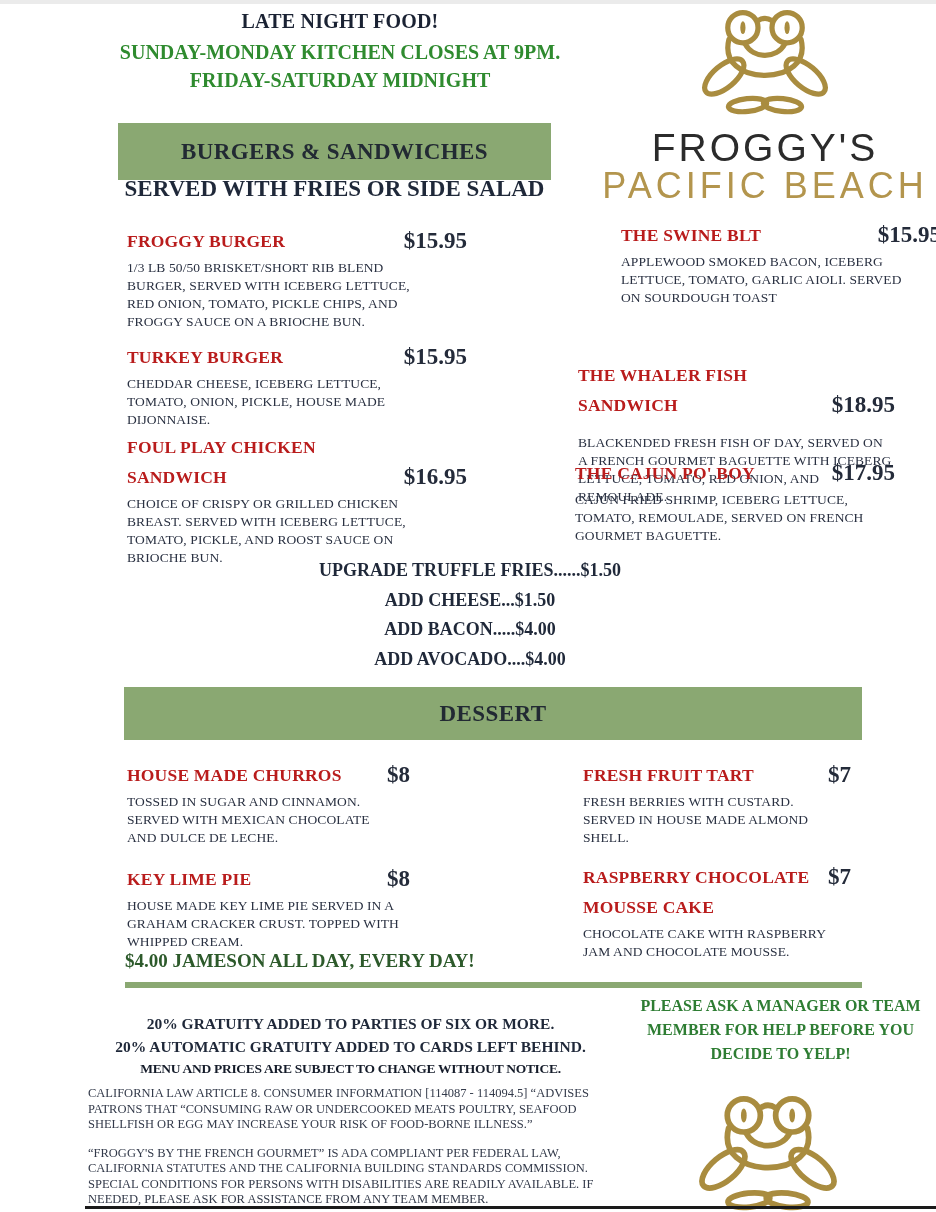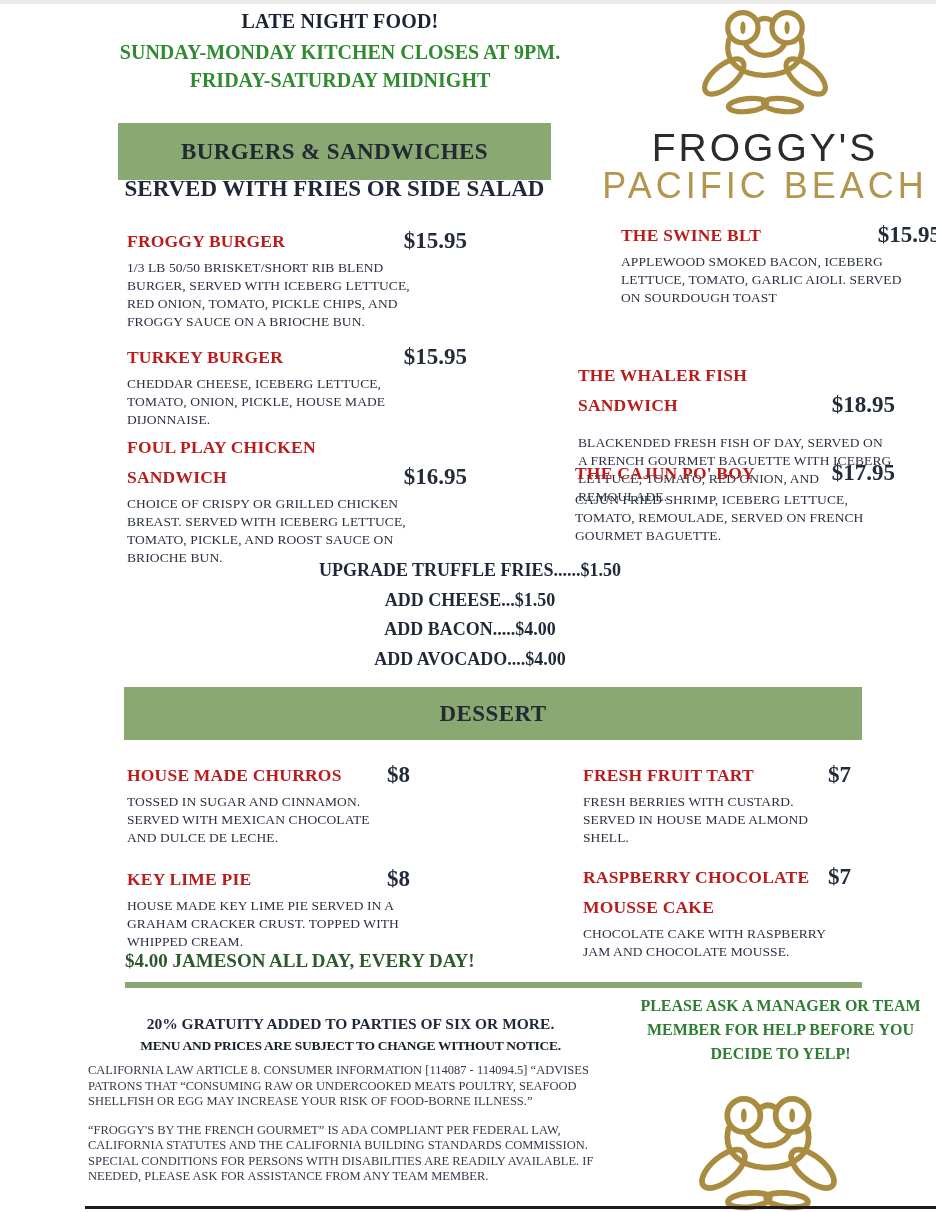--- a/index.html
+++ b/index.html
@@ -184,20 +184,21 @@
     <span class="item-price">$7</span>
   </div>
   <div class="item-desc" style="width:250px;">CHOCOLATE CAKE WITH RASPBERRY JAM AND CHOCOLATE MOUSSE.</div>
 </div>
 
 <div class="abs promo">$4.00 JAMESON ALL DAY, EVERY DAY!</div>
 <div class="abs green-divider"></div>
 
 <div class="abs footer-left">
   <div class="gratuity">20% GRATUITY ADDED TO PARTIES OF SIX OR MORE.</div>
+  <div class="gratuity">20% AUTOMATIC GRATUITY ADDED TO CARDS LEFT BEHIND.</div>
   <div class="notice">MENU AND PRICES ARE SUBJECT TO CHANGE WITHOUT NOTICE.</div>
   <div class="legal">CALIFORNIA LAW ARTICLE 8. CONSUMER INFORMATION [114087 - 114094.5] “ADVISES PATRONS THAT “CONSUMING RAW OR UNDERCOOKED MEATS POULTRY, SEAFOOD SHELLFISH OR EGG MAY INCREASE YOUR RISK OF FOOD-BORNE ILLNESS.”</div>
   <div class="legal">“FROGGY'S BY THE FRENCH GOURMET” IS ADA COMPLIANT PER FEDERAL LAW, CALIFORNIA STATUTES AND THE CALIFORNIA BUILDING STANDARDS COMMISSION. SPECIAL CONDITIONS FOR PERSONS WITH DISABILITIES ARE READILY AVAILABLE. IF NEEDED, PLEASE ASK FOR ASSISTANCE FROM ANY TEAM MEMBER.</div>
 </div>
 
 <div class="abs footer-right">PLEASE ASK A MANAGER OR TEAM MEMBER FOR HELP BEFORE YOU DECIDE TO YELP!</div>
 <svg class="frog abs frog-bottom" width="140" height="122" viewBox="0 0 220 190">
   <circle cx="72" cy="36" r="26"></circle>
     <circle cx="148" cy="36" r="26"></circle>
   <ellipse class="fill" cx="72" cy="36" rx="4.5" ry="11"></ellipse>

